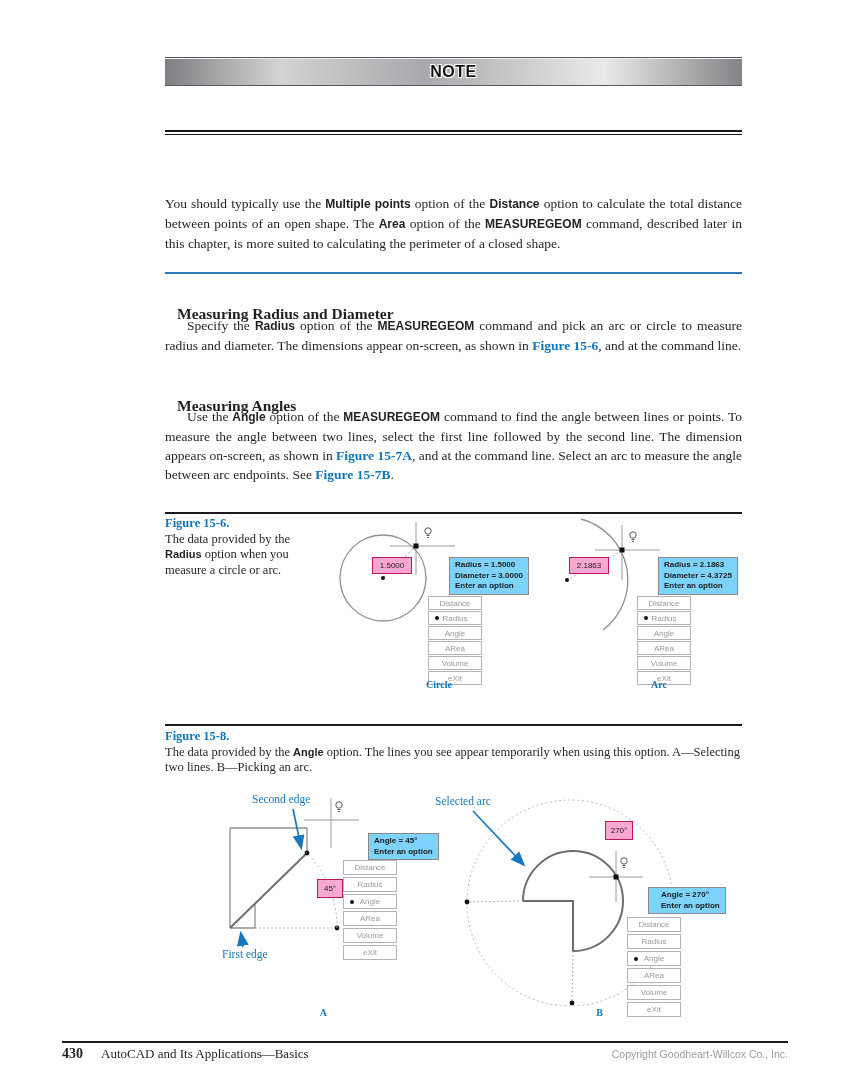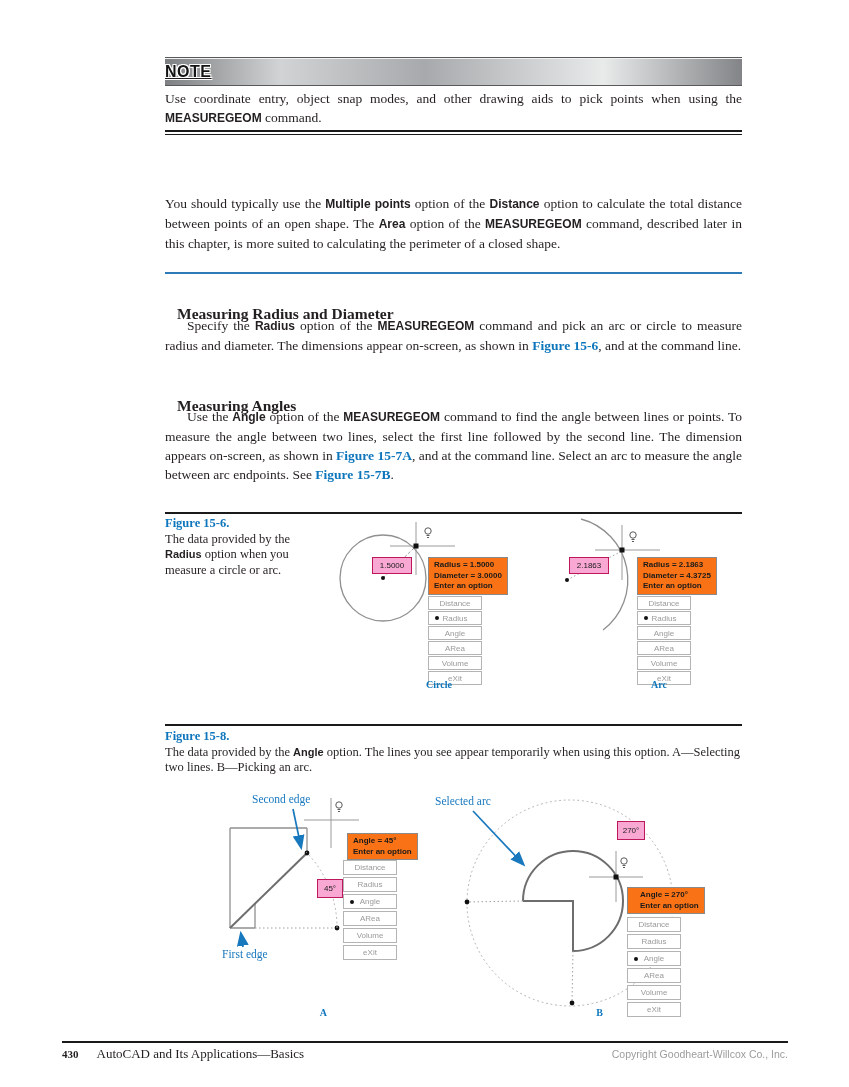--- a/index.html
+++ b/index.html
@@ -2,21 +2,21 @@
 <html><head>
 <meta charset="utf-8">
 <style>
   html,body{margin:0;padding:0;background:#e8e8e8;}
   .page{position:relative;width:849px;height:1087px;background:#ffffff;
         font-family:"Liberation Serif",serif;color:#231f20;overflow:hidden;margin:0 auto;}
   .abs{position:absolute;}
   .col{left:165px;width:577px;}
 
   
-  .bar{height:27px;display:flex;align-items:center;text-decoration:underline;}
+  .bar{height:27px;display:flex;align-items:center;justify-content:center;}
   .note-bar{background:linear-gradient(90deg,#7d7f82 0%,#d1d3d4 20%,#a7a9ac 45%,#e9eaea 76%,#828487 100%);
             border-top:1px solid #58595b;border-bottom:1px solid #58595b;box-shadow:inset 0 1px 0 #f2f2f2;}
   .note-title{font-family:"Liberation Sans",sans-serif;font-weight:bold;font-size:16px;letter-spacing:.5px;color:#141414;
               text-shadow:-1px -1px 0 #fff,1px -1px 0 #fff,-1px 1px 0 #fff,1px 1px 0 #fff;}
   .tip-bar{background:linear-gradient(90deg,#8fb9de 0%,#dcebf7 25%,#c9ddf0 50%,#eaf3fb 78%,#8fb9de 100%);
            border-top:2px solid #5b9bd0;border-bottom:2px solid #2d7ab9;}
   .tip-title{font-family:"Liberation Sans",sans-serif;font-weight:bold;font-size:15px;color:#0e76bc;letter-spacing:.3px;
              text-shadow:-1px -1px 0 #fff,1px -1px 0 #fff,-1px 1px 0 #fff,1px 1px 0 #fff;}
 
   
@@ -34,36 +34,36 @@
   .fig{position:absolute;left:165px;width:577px;}
   .fig-rule{position:absolute;top:0;left:0;width:577px;border-top:2px solid #1a1a1a;}
   .fig-caption{position:absolute;font-size:12.5px;line-height:15.5px;text-align:left;}
   .fig-label{color:#0e76bc;font-weight:bold;display:block;}
   .cmd-sm{font-family:"Liberation Sans",sans-serif;font-weight:bold;font-size:11px;}
   .fig-svg{position:absolute;left:0;top:0;}
 
   .val-box{position:absolute;background:#f9a8d4;border:1px solid #be185d;color:#1a1a1a;
            font-family:"Liberation Sans",sans-serif;font-size:8px;
            display:flex;align-items:center;justify-content:center;}
-  .tooltip{position:absolute;background:#f97316;border:1px solid #8a8a8a;padding:2px 5px;
+  .tooltip{position:absolute;background:#7dd3fc;border:1px solid #8a8a8a;padding:2px 5px;
            font-family:"Liberation Sans",sans-serif;font-size:8px;font-weight:bold;line-height:10.5px;
-           color:#1a1a1a;white-space:nowrap;}
+           color:#1a1a1a;white-space:nowrap;margin-left:21px;}
   .dyn-menu{position:absolute;width:54px;}
   .dyn-row{position:relative;height:12px;margin-bottom:1px;background:#fff;border:1px solid #b4b4b4;
            color:#9a9a9a;font-family:"Liberation Sans",sans-serif;font-size:8px;
            display:flex;align-items:center;justify-content:center;}
   .menu-lg .dyn-row{height:13px;margin-bottom:2px;}
   .dot{position:absolute;left:6px;top:50%;transform:translateY(-50%);width:4px;height:4px;border-radius:50%;background:#111;}
   .fig-sublabel{position:absolute;color:#0e76bc;font-weight:bold;font-size:10px;text-align:right;width:60px;}
   .ann-label{position:absolute;color:#1878be;font-size:11.5px;white-space:nowrap;}
 
   
   .footer-rule{position:absolute;left:62px;top:1041px;width:726px;border-top:2px solid #1a1a1a;}
   .footer{position:absolute;left:62px;top:1046px;width:726px;display:flex;align-items:baseline;}
-  .footer-num{font-weight:bold;font-size:11px;}
+  .footer-num{font-weight:bold;font-size:14px;}
   .footer-title{font-size:13px;margin-left:18px;}
   .footer-copy{margin-left:auto;font-family:"Liberation Sans",sans-serif;font-size:10.5px;color:#9c9c9c;}
 
   
   .shape{stroke:#909090;stroke-width:1.3;fill:none;}
   .shape-dark{stroke:#6d6d6d;stroke-width:2;fill:none;}
   .cross{stroke:#9a9a9a;stroke-width:1;fill:none;}
   .dash{stroke:#9a9a9a;stroke-width:1;stroke-dasharray:3 2;fill:none;}
   .dotline{stroke:#a0a0a0;stroke-width:1;stroke-dasharray:1.5 2.5;fill:none;}
   .dotarc{stroke:#b0b0b0;stroke-width:1;stroke-dasharray:1.8 2.8;fill:none;}
@@ -71,21 +71,20 @@
   .bulb{stroke:#5a5a5a;stroke-width:1;fill:none;}
 </style>
 </head>
 <body>
 
 <div class="page">
 
   <div class="abs col bar note-bar" style="top:57px;">
     <span class="note-title">NOTE</span>
   </div>
-  <p class="abs col body" style="top:89px;"><span>Use coordinate entry, object snap modes, and other drawing aids to pick points when using the </span><b class="cmd">MEASUREGEOM</b><span> command.</span></p>
   <div class="abs col rule-double" style="top:130px;"></div>
 
   <p class="abs col body" style="top:194px;"><span>You should typically use the </span><b class="cmd">Multiple points</b><span> option of the </span><b class="cmd">Distance</b><span> option to calculate the total distance between points of an open shape. The </span><b class="cmd">Area</b><span> option of the </span><b class="cmd">MEASUREGEOM</b><span> command, described later in this chapter, is more suited to calculating the perimeter of a closed shape.</span></p>
   <div class="abs col rule-blue" style="top:272px;"></div>
 
   <h2 class="abs col head" style="top:293px;">Measuring Radius and Diameter</h2>
   <p class="abs col body indent" style="top:316px;"><span>Specify the </span><b class="cmd">Radius</b><span> option of the </span><b class="cmd">MEASUREGEOM</b><span> command and pick an arc or circle to measure radius and diameter. The dimensions appear on-screen, as shown in </span><b class="figlink">Figure 15-6</b><span>, and at the command line.</span></p>
 
   <h2 class="abs col head" style="top:385px;">Measuring Angles</h2>
   <p class="abs col body indent" style="top:407px;"><span>Use the </span><b class="cmd">Angle</b><span> option of the </span><b class="cmd">MEASUREGEOM</b><span> command to find the angle between lines or points. To measure the angle between two lines, select the first line followed by the second line. The dimension appears on-screen, as shown in </span><b class="figlink">Figure 15-7A</b><span>, and at the command line. Select an arc to measure the angle between arc endpoints. See </span><b class="figlink">Figure 15-7B</b><span>.</span></p>
@@ -259,21 +258,21 @@
       <div class="dyn-row">
           <span>Volume</span>
         </div>
       <div class="dyn-row">
           <span>eXit</span>
         </div>
     </div>
     <div class="fig-sublabel" style="left:102px;top:283px;">A</div>
 
     <div class="ann-label" style="left:270px;top:71px;">Selected arc</div>
-    <div class="val-box" style="left:452px;top:97px;width:26px;height:17px;">270°</div>
+    <div class="val-box" style="left:440px;top:97px;width:26px;height:17px;">270°</div>
     <div class="tooltip" style="left:462px;top:163px;padding-left:12px;">
       <div>Angle = 270°</div>
       <div>Enter an option</div>
     </div>
     <div class="dyn-menu menu-lg" style="left:462px;top:193px;">
       <div class="dyn-row">
           <span>Distance</span>
         </div>
       <div class="dyn-row">
           <span>Radius</span>

